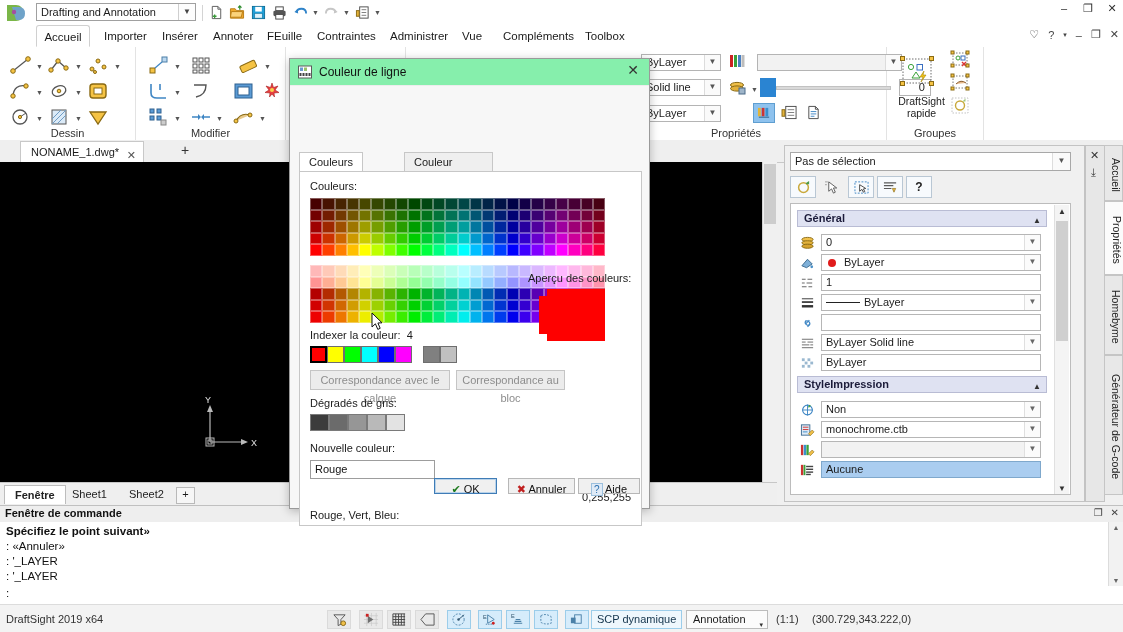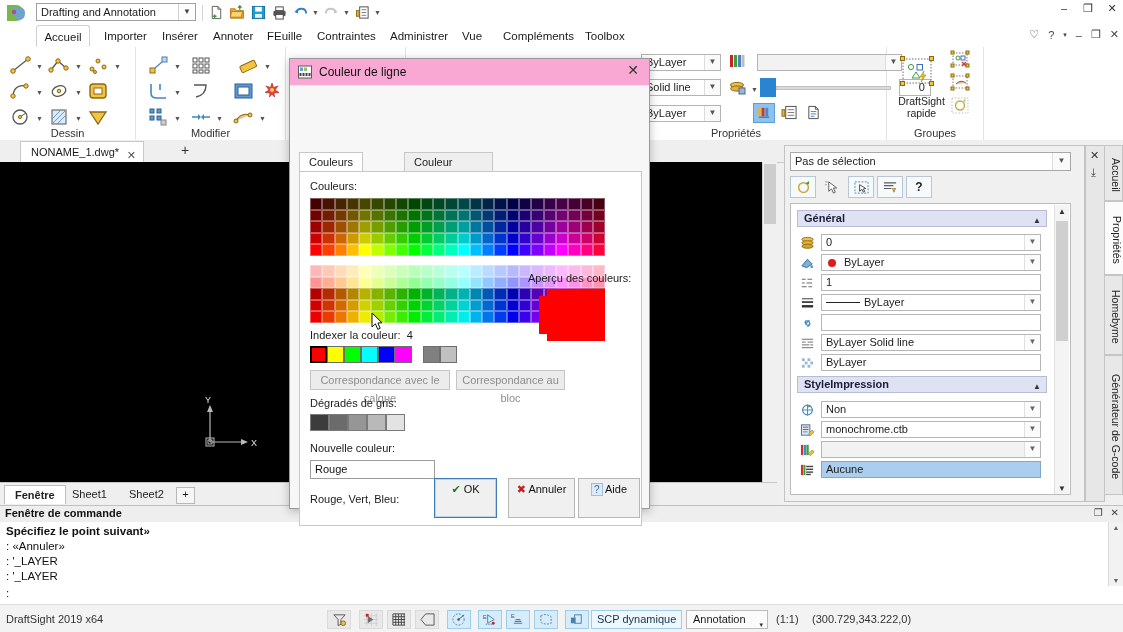--- a/index.html
+++ b/index.html
@@ -139,21 +139,21 @@
   .dock .dx{position:absolute;left:4px;top:3px;font-size:11px;color:#333;}
   .dock .dp{position:absolute;left:5px;top:20px;font-size:11px;color:#333;}
   .vtabs{position:absolute;left:1104px;top:145px;width:19px;height:380px;}
   .vtab{position:absolute;left:0;width:19px;background:#e8e8e8;border:1px solid #c5c5c5;box-sizing:border-box;
         writing-mode:vertical-rl;text-orientation:mixed;font-size:10.5px;color:#222;text-align:center;padding-top:4px;}
   .vtab.active{background:#fbfbfb;border-right:none;}
 
   
   .modal{position:absolute;left:289px;top:58px;width:361px;height:451px;background:#f7f7f7;
          border:1px solid #9a9a9a;box-shadow:0 2px 9px rgba(0,0,0,.25);box-sizing:border-box;}
-  .m-title{position:absolute;left:0;top:0;width:100%;height:27px;background:#f9a8d4;
+  .m-title{position:absolute;left:0;top:0;width:100%;height:27px;background:#86efac;
            border-bottom:1px solid #ededed;box-sizing:border-box;}
   .m-title .ic{position:absolute;left:7px;top:5px;width:16px;height:16px;}
   .m-title .tx{position:absolute;left:29px;top:6px;font-size:12px;color:#111;}
   .m-title .cl{position:absolute;right:8px;top:4px;width:16px;height:16px;text-align:center;line-height:15px;
                font-size:14px;color:#333;}
   .m-tabs{position:absolute;left:9px;top:93px;}
   .mtab{position:absolute;top:0;height:20px;line-height:19px;font-size:11px;padding:0 9px;box-sizing:border-box;
         border:1px solid #c7c7c7;background:#efefef;color:#222;}
   .mtab.active{background:#fff;border-bottom:1px solid #fff;}
   .m-panel{position:absolute;left:9px;top:112px;width:343px;height:355px;background:#fff;border:1px solid #c7c7c7;
@@ -164,21 +164,21 @@
   .idxsw{width:17px;height:17px;box-sizing:border-box;border:1px solid #6e6e6e;}
   .idxsw.selected{outline:2px solid #000;outline-offset:-2px;border:1px solid #000;}
   .greyrow{position:absolute;display:flex;}
   .greysw{width:19px;height:17px;box-sizing:border-box;border:1px solid #7a7a7a;}
   .mbtn{position:absolute;height:20px;line-height:18px;font-size:11px;text-align:center;
         border:1px solid #c5c5c5;background:#ececec;color:#8d8d8d;box-sizing:border-box;}
   .m-input{position:absolute;height:19px;border:1px solid #9d9d9d;background:#fff;font-size:11px;line-height:17px;
            padding-left:4px;box-sizing:border-box;color:#111;}
   .preview{position:absolute;background:#fe0000;}
   .m-foot{position:absolute;left:0;bottom:0;width:100%;height:38px;}
-  .fbtn{position:absolute;top:8px;height:40px;line-height:20px;font-size:11px;border:1px solid #b7b7b7;
+  .fbtn{position:absolute;top:8px;height:16px;line-height:20px;font-size:11px;border:1px solid #b7b7b7;
         background:#f0f0f0;box-sizing:border-box;text-align:center;color:#111;}
   .fbtn.def{border:1px solid #3f7cb6;box-shadow:0 0 0 1px #b9d3ea inset;}
   .cursor{position:absolute;left:371px;top:312px;width:13px;height:19px;}
 </style>
 </head>
 <body>
 
 <div class="app">
 
   <div class="titlebar">
@@ -1232,21 +1232,21 @@
           <div class="greysw" style="background: rgb(150, 150, 150);"></div>
           <div class="greysw" style="background: rgb(185, 185, 185);"></div>
           <div class="greysw" style="background: rgb(227, 227, 227);"></div>
         </div>
 
       <div class="m-lbl" style="left:10px;top:270px;">Nouvelle couleur:</div>
       <div class="m-input" style="left:10px;top:288px;width:125px;">
         <span>Rouge</span>
       </div>
 
-      <div class="m-lbl" style="left:10px;top:321px;">Rouge, Vert, Bleu:</div>
+      <div class="m-lbl" style="left:10px;top:337px;">Rouge, Vert, Bleu:</div>
       <div class="m-lbl" style="right:10px;top:319px;">0,255,255</div>
 
       <div class="m-lbl" style="left:228px;top:100px;">Aperçu des couleurs:</div>
       <div class="preview" style="left: 247px; top: 117px; width: 58px; height: 52px; background: rgb(254, 0, 0);"></div>
       <div class="preview" style="left: 239px; top: 124px; width: 58px; height: 38px; background: rgb(254, 0, 0);"></div>
     </div>
 
     <div class="m-foot">
       <div class="fbtn def" style="left:144px;width:63px;">
         <span style="color:#1d7a1d;font-size:11px;">✔</span>

